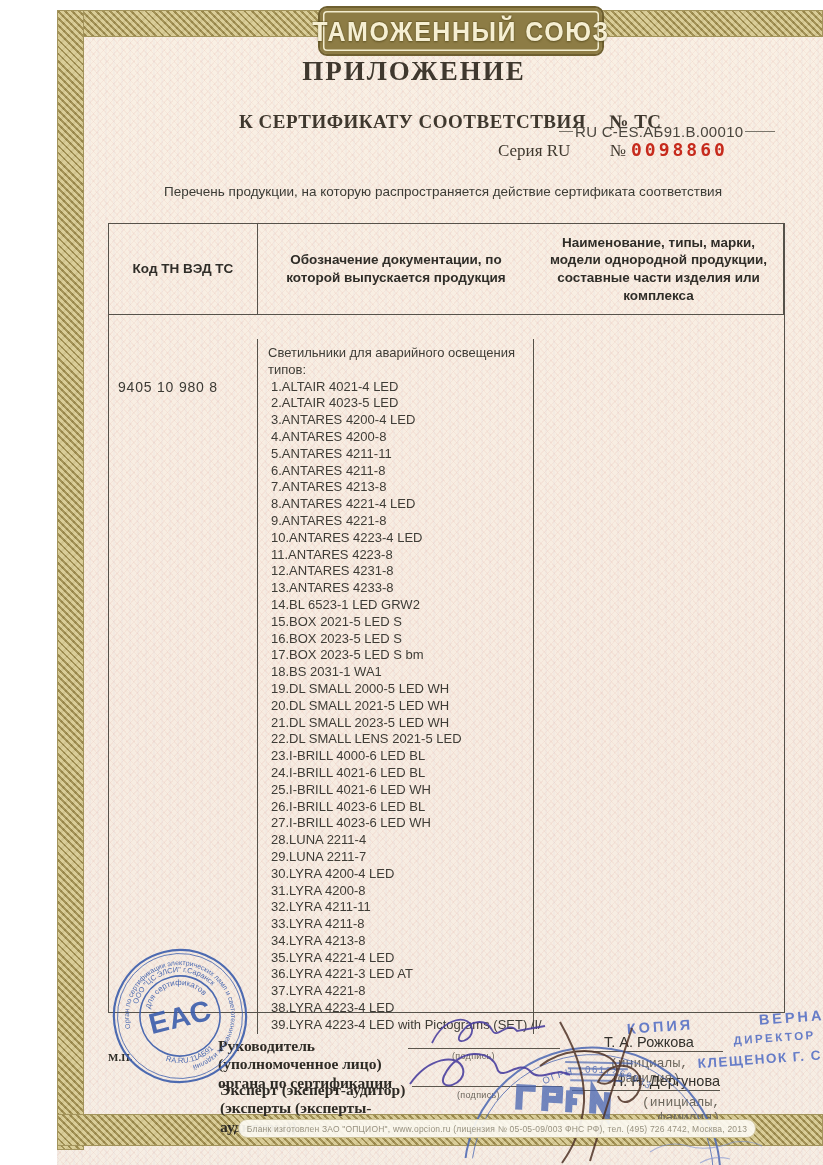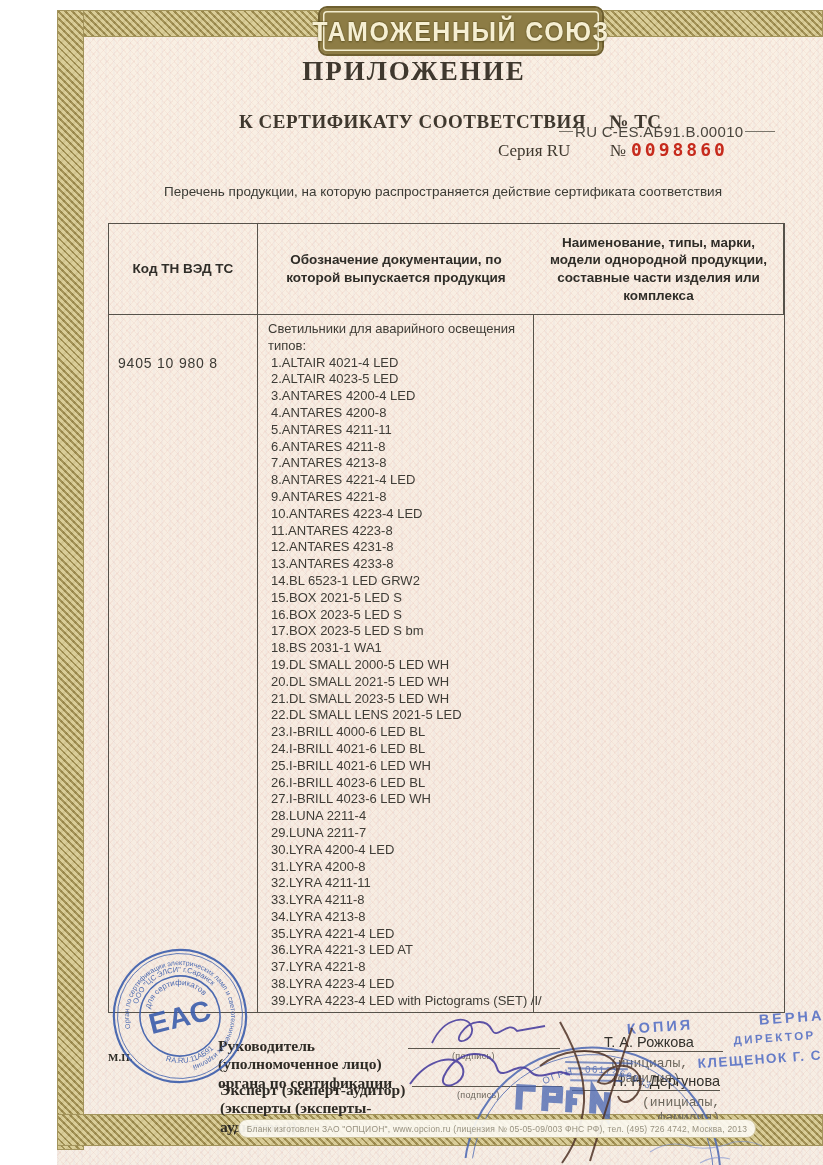--- a/index.html
+++ b/index.html
@@ -40,21 +40,21 @@
   .serial{position:absolute;left:631px;top:139px;font-family:"DejaVu Sans Mono",monospace;font-weight:bold;
     font-size:18px;letter-spacing:3px;color:#c62a1c;}
   .intro{position:absolute;left:118px;top:184px;width:650px;text-align:center;font-size:13.5px;color:#3b3b35;}
 
   
   .ctable{position:absolute;left:108px;top:223px;width:677px;height:790px;border:1.5px solid #56524a;box-sizing:border-box;}
   .thead{display:grid;grid-template-columns:149px 276px 1fr;height:90px;border-bottom:1.5px solid #56524a;}
   .tbody{display:grid;grid-template-columns:149px 276px 1fr;height:697px;}
   .hcell{display:flex;align-items:center;justify-content:center;text-align:center;
     font-weight:bold;font-size:13.5px;line-height:1.3;color:#2f2d28;padding:4px 10px;box-sizing:border-box;}
-  .bcell{box-sizing:border-box;}
+  .bcell{box-sizing:border-box;margin-top:24px;}
   .brd{border-right:1.5px solid #56524a;}
   .code-cell{padding:40px 6px 0 9px;font-size:14px;letter-spacing:0.8px;color:#3c3a34;}
   .prod-cell{padding:6px 6px 0 10px;font-size:13px;line-height:16.8px;color:#3e3c36;}
   .prod-intro{white-space:normal;}
   .product-line{white-space:nowrap;padding-left:3px;}
 
   
   .mp{position:absolute;left:108px;top:1051px;font-family:"Liberation Serif",serif;font-weight:bold;
     font-size:11px;color:#2e2b25;}
   .role{position:absolute;width:205px;font-family:"Liberation Serif",serif;font-weight:bold;

